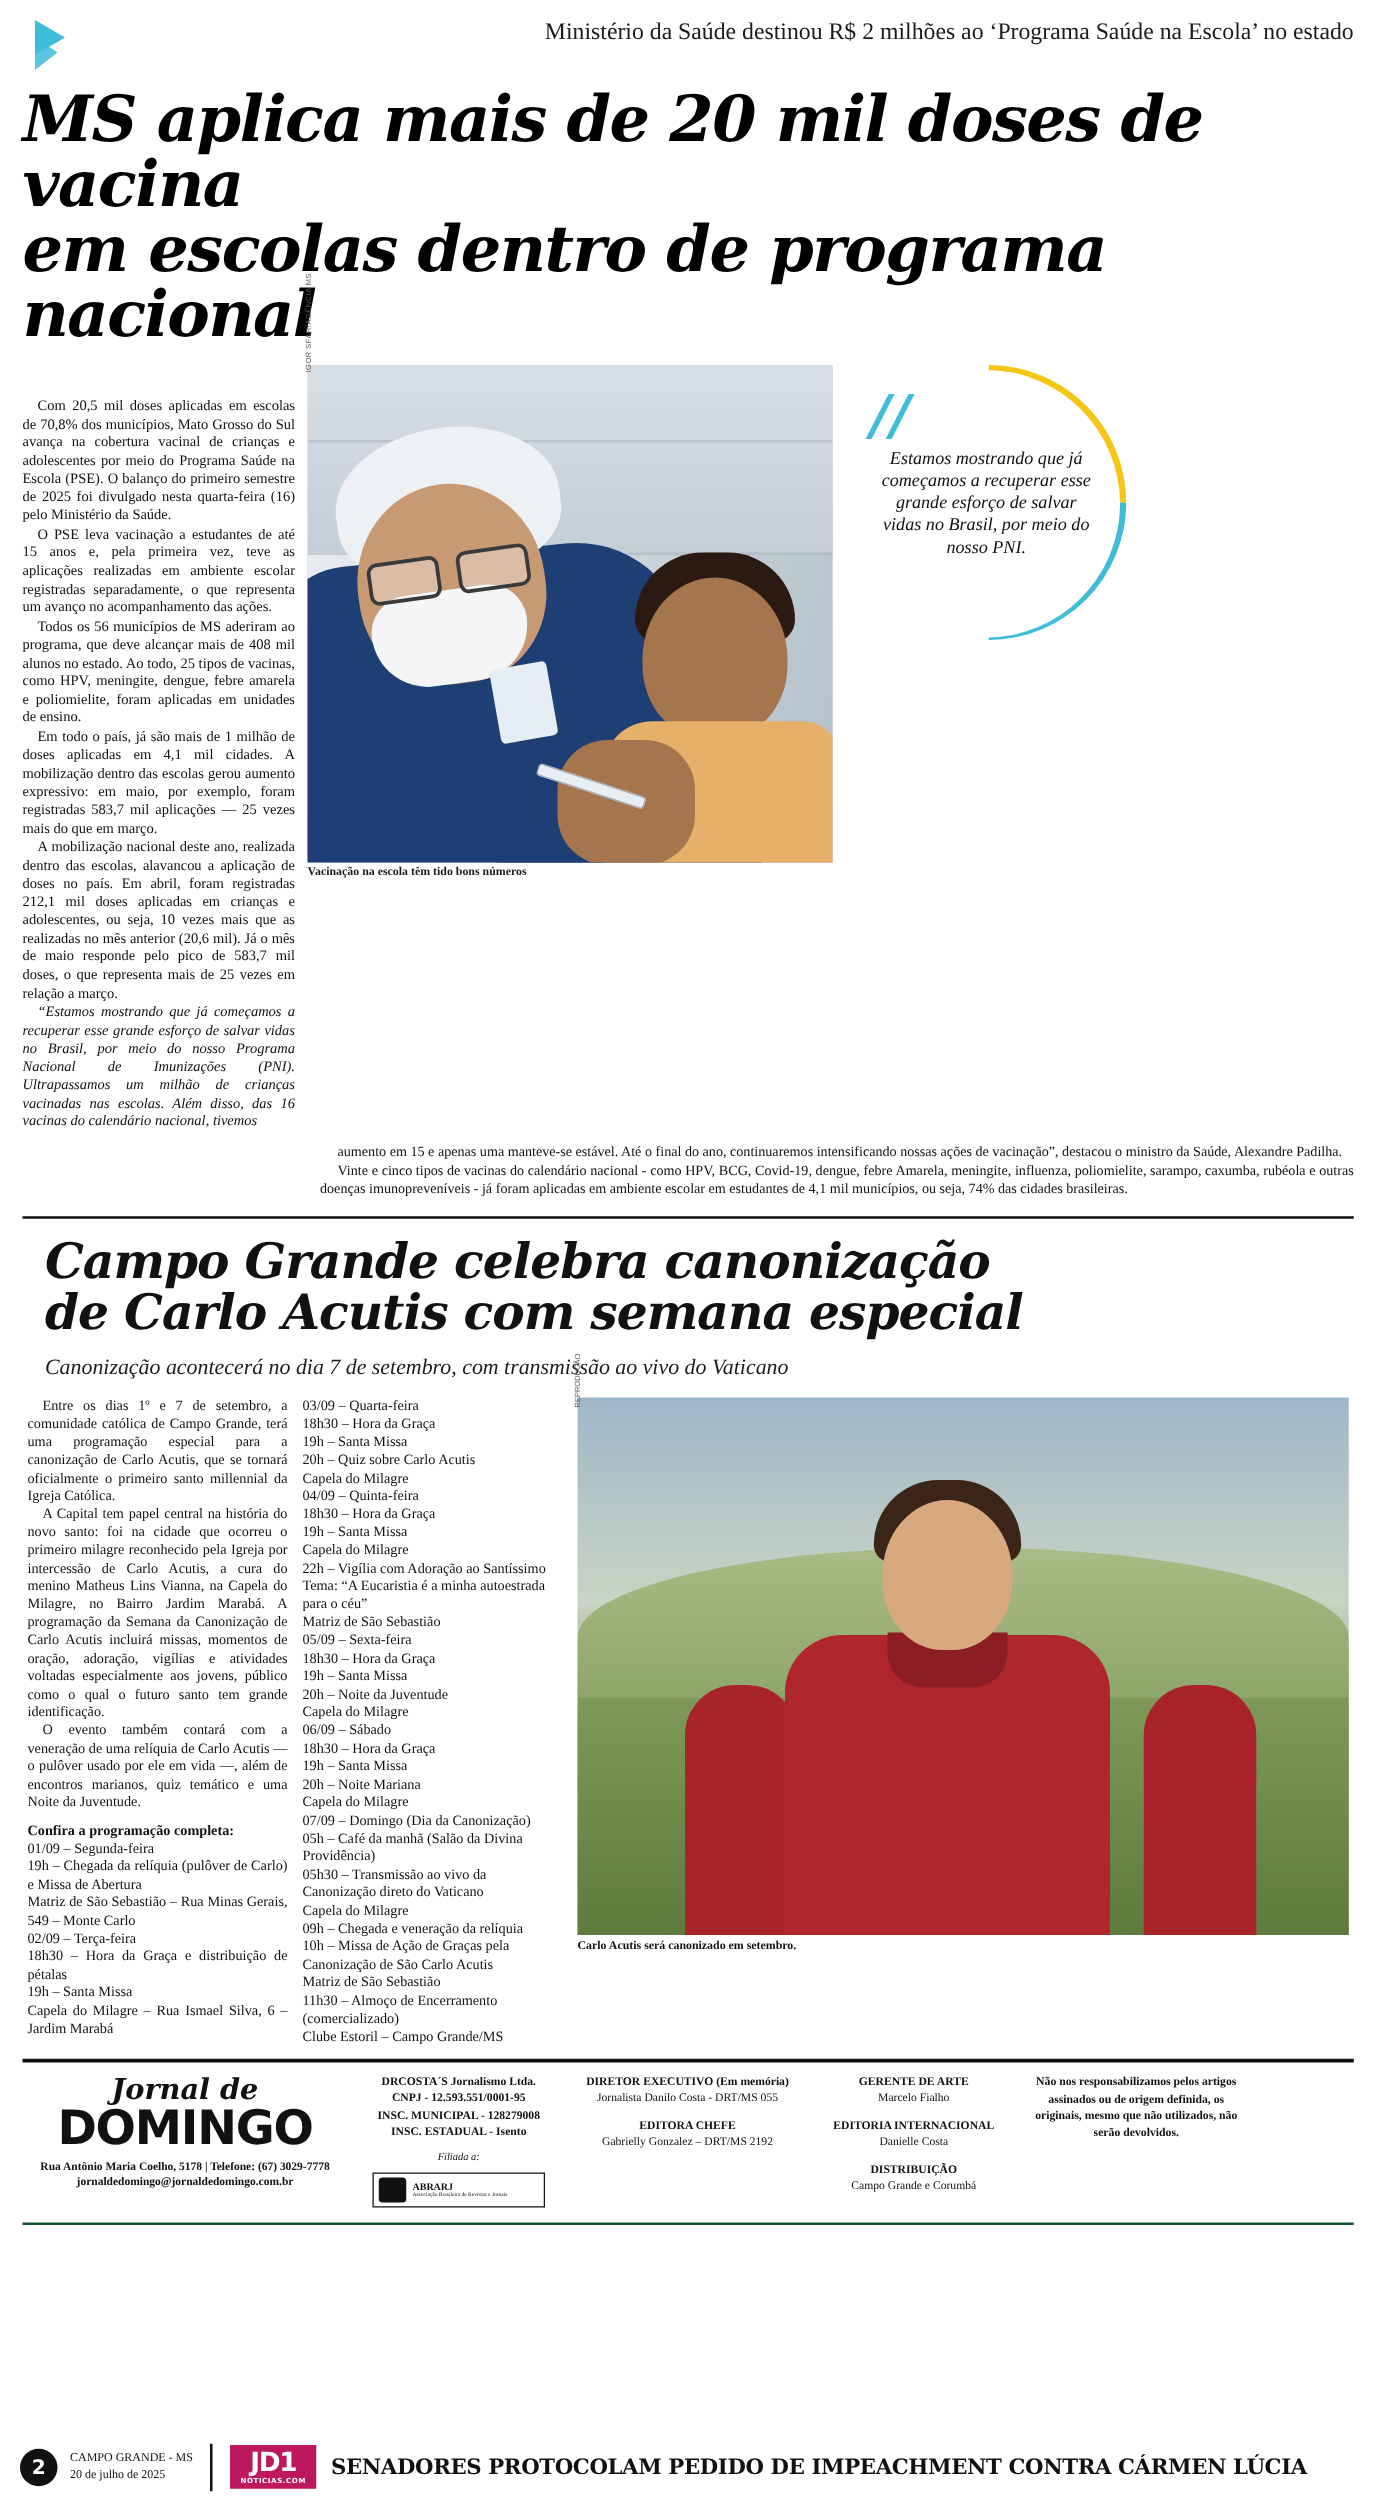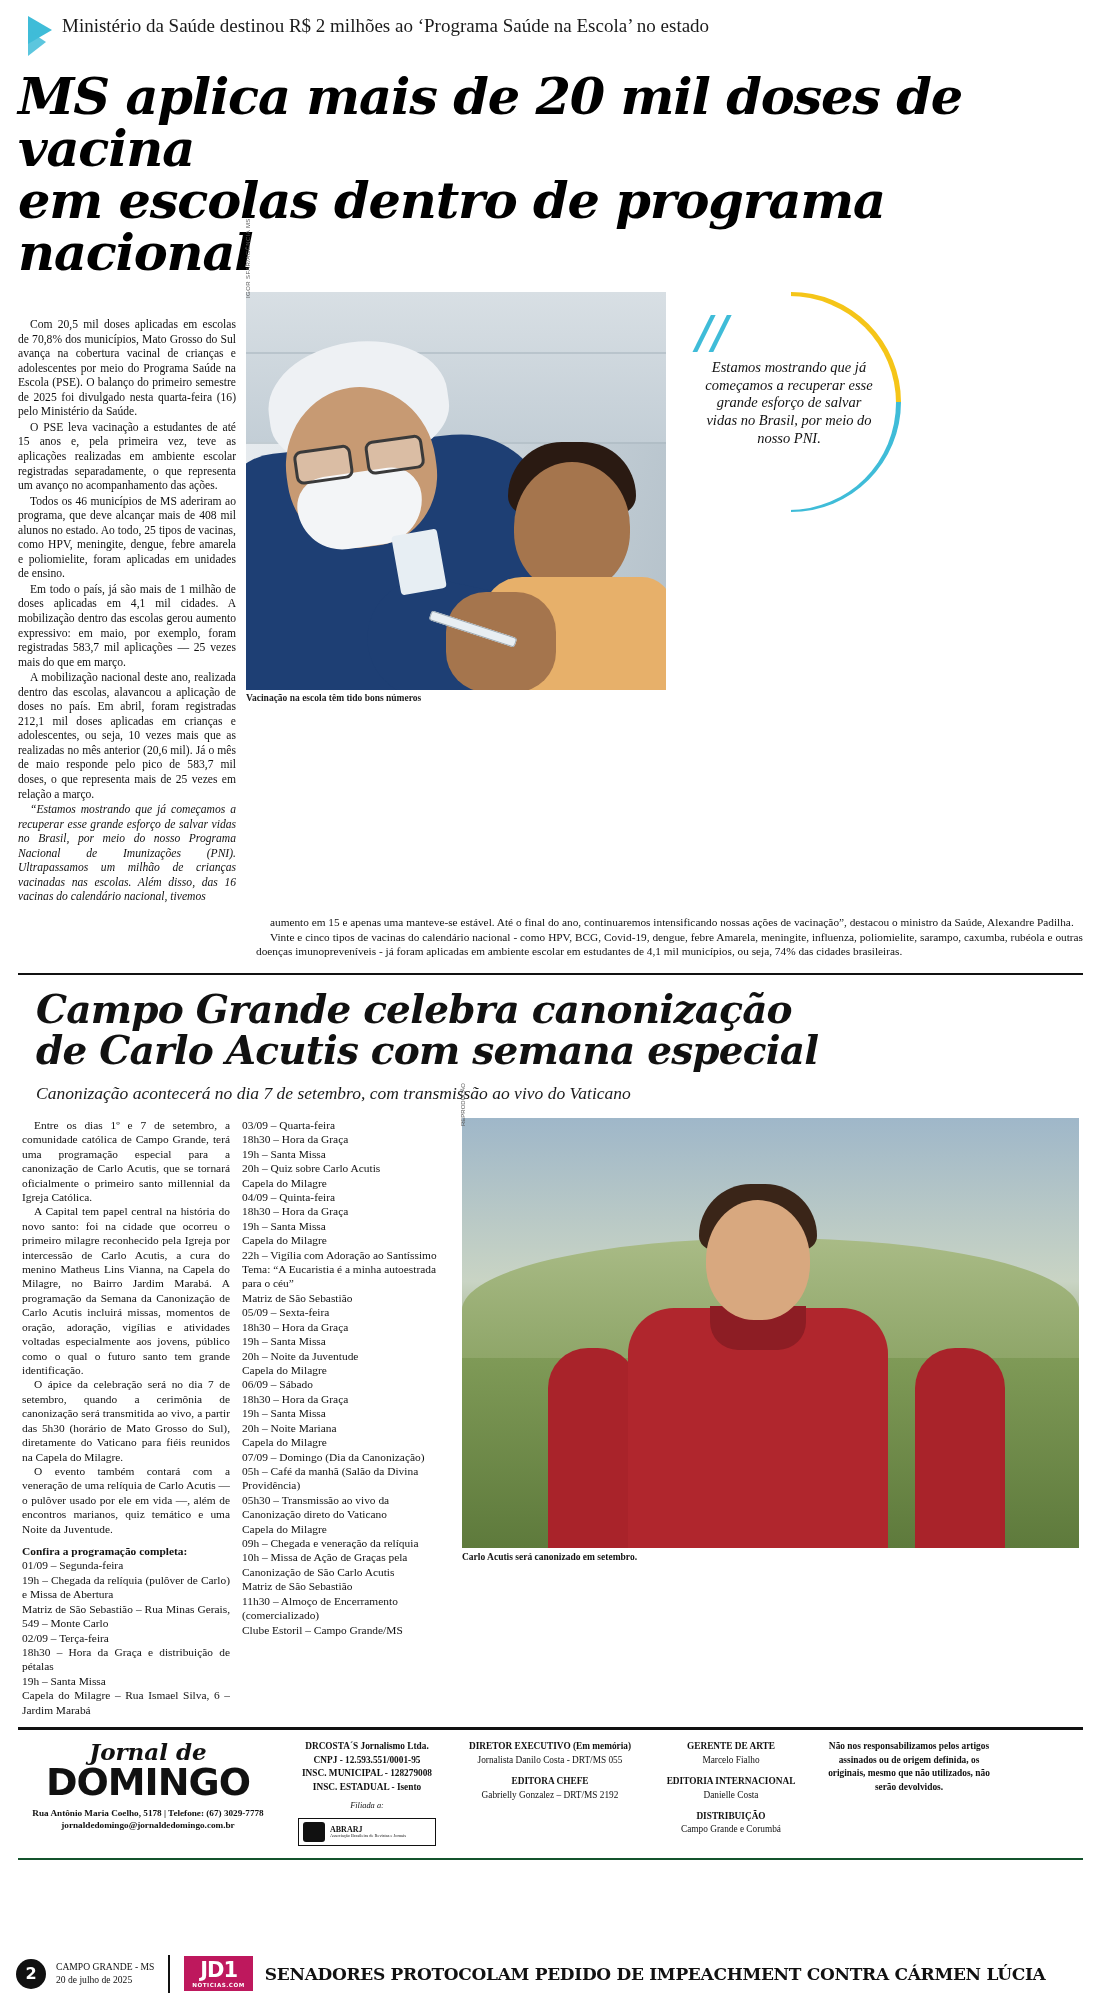--- a/index.html
+++ b/index.html
@@ -8,21 +8,21 @@
     width:1101px; height:2000px;
     background:#ffffff;
     font-family:"Liberation Sans", sans-serif;
     color:#111;
     position:relative;
     overflow:hidden;
   }
   .page { position:relative; width:1101px; height:2000px; padding:0 18px; }
 
   
-  .kicker-row { display:flex; align-items:flex-start; padding-top:12px; }
+  .kicker-row { display:flex; align-items:flex-start; padding-top:12px;justify-content:space-between; }
   .kicker-arrow { width:44px; flex:0 0 44px; position:relative; height:48px; }
   .kicker-arrow svg { position:absolute; left:8px; top:2px; }
   .kicker-text {
     font-family:"Liberation Serif", serif;
     font-size:19px; line-height:1.28; color:#1b1b1b;
     padding-top:2px;
   }
 
   
   .main-headline {
@@ -261,21 +261,21 @@
   </div>
 
   <h1 class="main-headline">MS aplica mais de 20 mil doses de vacina
 em escolas dentro de programa nacional</h1>
 
   <div class="top-article">
 
     <div class="col-left">
       <p>Com 20,5 mil doses aplicadas em escolas de 70,8% dos municípios, Mato Grosso do Sul avança na cobertura vacinal de crianças e adolescentes por meio do Programa Saúde na Escola (PSE). O balanço do primeiro semestre de 2025 foi divulgado nesta quarta-feira (16) pelo Ministério da Saúde.</p>
       <p>O PSE leva vacinação a estudantes de até 15 anos e, pela primeira vez, teve as aplicações realizadas em ambiente escolar registradas separadamente, o que representa um avanço no acompanhamento das ações.</p>
-      <p>Todos os 46 municípios de MS aderiram ao programa, que deve alcançar mais de 408 mil alunos no estado. Ao todo, 25 tipos de vacinas, como HPV, meningite, dengue, febre amarela e poliomielite, foram aplicadas em unidades de ensino.</p>
+      <p>Todos os 56 municípios de MS aderiram ao programa, que deve alcançar mais de 408 mil alunos no estado. Ao todo, 25 tipos de vacinas, como HPV, meningite, dengue, febre amarela e poliomielite, foram aplicadas em unidades de ensino.</p>
       <p>Em todo o país, já são mais de 1 milhão de doses aplicadas em 4,1 mil cidades. A mobilização dentro das escolas gerou aumento expressivo: em maio, por exemplo, foram registradas 583,7 mil aplicações — 25 vezes mais do que em março.</p>
       <p>A mobilização nacional deste ano, realizada dentro das escolas, alavancou a aplicação de doses no país. Em abril, foram registradas 212,1 mil doses aplicadas em crianças e adolescentes, ou seja, 10 vezes mais que as realizadas no mês anterior (20,6 mil). Já o mês de maio responde pelo pico de 583,7 mil doses, o que representa mais de 25 vezes em relação a março.</p>
       <p class="italic-block">“Estamos mostrando que já começamos a recuperar esse grande esforço de salvar vidas no Brasil, por meio do nosso Programa Nacional de Imunizações (PNI). Ultrapassamos um milhão de crianças vacinadas nas escolas. Além disso, das 16 vacinas do calendário nacional, tivemos</p>
     </div>
 
     <div class="photo-wrap">
       <div class="photo">
         <div class="bg-wall"></div>
         <div class="bg-shelf"></div>
         <div class="bg-line" style="top:60px"></div>
@@ -324,21 +324,20 @@
 
   <h2 class="sec-headline">Campo Grande celebra canonização
 de Carlo Acutis com semana especial</h2>
   <div class="sec-sub">Canonização acontecerá no dia 7 de setembro, com transmissão ao vivo do Vaticano</div>
 
   <div class="sec-body">
 
     <div class="sec-col">
       <p>Entre os dias 1º e 7 de setembro, a comunidade católica de Campo Grande, terá uma programação especial para a canonização de Carlo Acutis, que se tornará oficialmente o primeiro santo millennial da Igreja Católica.</p>
       <p>A Capital tem papel central na história do novo santo: foi na cidade que ocorreu o primeiro milagre reconhecido pela Igreja por intercessão de Carlo Acutis, a cura do menino Matheus Lins Vianna, na Capela do Milagre, no Bairro Jardim Marabá. A programação da Semana da Canonização de Carlo Acutis incluirá missas, momentos de oração, adoração, vigílias e atividades voltadas especialmente aos jovens, público como o qual o futuro santo tem grande identificação.</p>
-      <p>O ápice da celebração será no dia 7 de setembro, quando a cerimônia de canonização será transmitida ao vivo, a partir das 5h30 (horário de Mato Grosso do Sul), diretamente do Vaticano para fiéis reunidos na Capela do Milagre.</p>
       <p>O evento também contará com a veneração de uma relíquia de Carlo Acutis — o pulôver usado por ele em vida —, além de encontros marianos, quiz temático e uma Noite da Juventude.</p>
       <p class="noind bold" style="margin-top:8px">Confira a programação completa:</p>
       <p class="noind">01/09 – Segunda-feira</p>
       <p class="noind">19h – Chegada da relíquia (pulôver de Carlo) e Missa de Abertura</p>
       <p class="noind">Matriz de São Sebastião – Rua Minas Gerais, 549 – Monte Carlo</p>
       <p class="noind">02/09 – Terça-feira</p>
       <p class="noind">18h30 – Hora da Graça e distribuição de pétalas</p>
       <p class="noind">19h – Santa Missa</p>
       <p class="noind">Capela do Milagre – Rua Ismael Silva, 6 – Jardim Marabá</p>
     </div>

